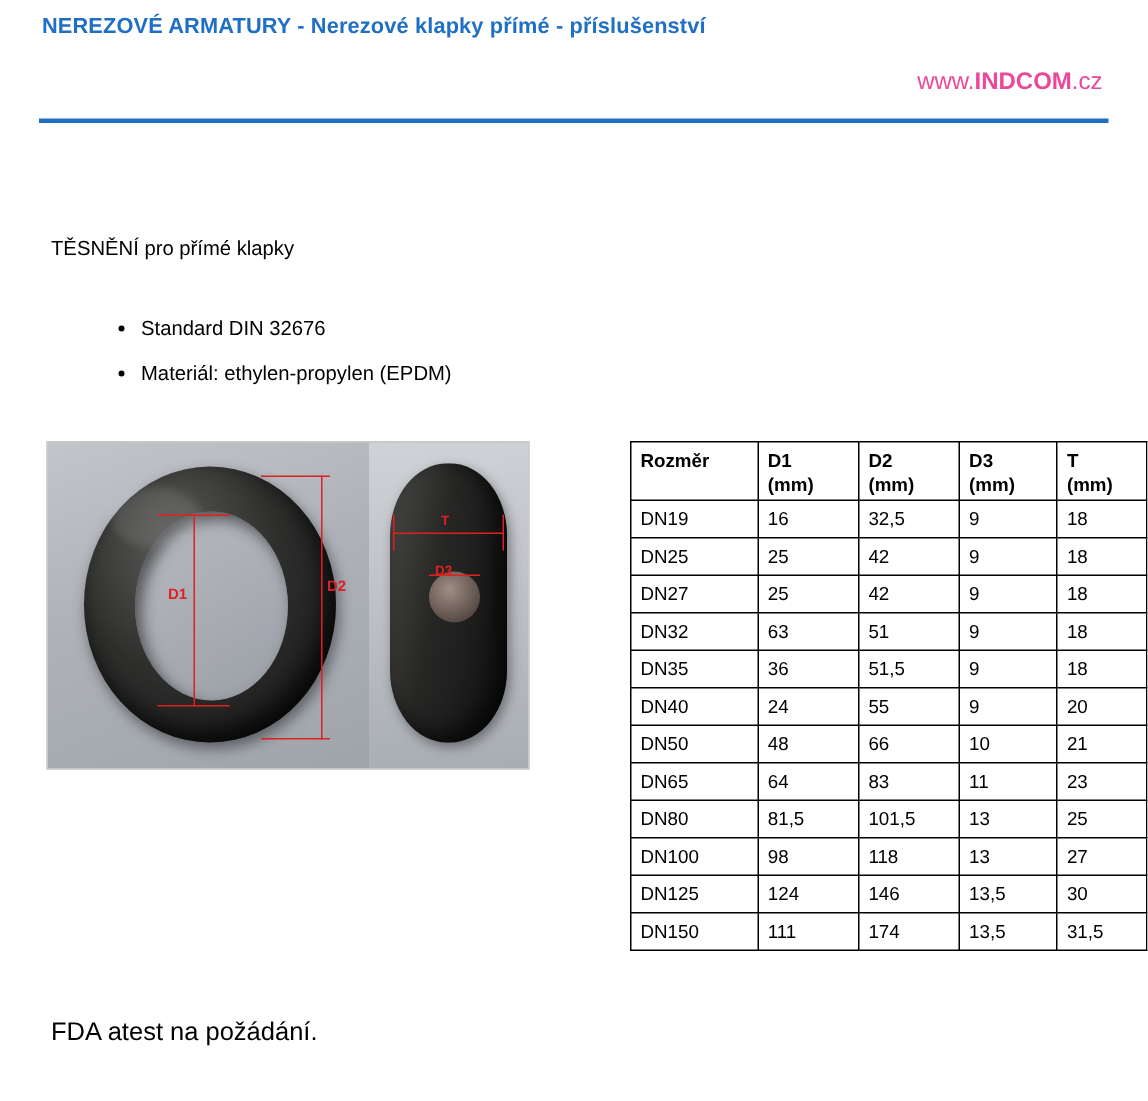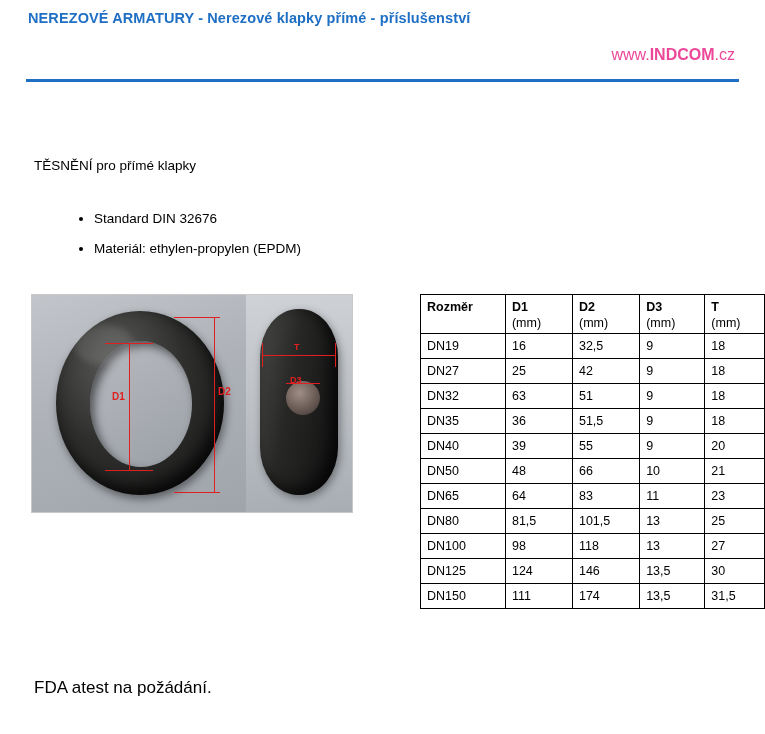--- a/index.html
+++ b/index.html
@@ -198,21 +198,21 @@
     vertical-align: middle;
     background: #ffffff;
   }
   .dim-table th {
     font-weight: bold;
     vertical-align: top;
     padding-top: 4px;
   }
   .dim-table th .unit {
     display: block;
-    font-weight: normal;
+    font-weight: bold;
   }
   .dim-table .col-rozmer { width: 74px; }
   .dim-table .col-d1 { width: 56px; }
   .dim-table .col-d2 { width: 56px; }
   .dim-table .col-d3 { width: 54px; }
   .dim-table .col-t  { width: 48px; }
 </style>
 </head>
 <body>
 
@@ -291,20 +291,27 @@
   </thead>
   <tbody>
     <tr>
       <td>DN19</td>
       <td>16</td>
       <td>32,5</td>
       <td>9</td>
       <td>18</td>
     </tr>
     <tr>
+      <td>DN25</td>
+      <td>25</td>
+      <td>42</td>
+      <td>9</td>
+      <td>18</td>
+    </tr>
+    <tr>
       <td>DN27</td>
       <td>25</td>
       <td>42</td>
       <td>9</td>
       <td>18</td>
     </tr>
     <tr>
       <td>DN32</td>
       <td>63</td>
       <td>51</td>
@@ -313,21 +320,21 @@
     </tr>
     <tr>
       <td>DN35</td>
       <td>36</td>
       <td>51,5</td>
       <td>9</td>
       <td>18</td>
     </tr>
     <tr>
       <td>DN40</td>
-      <td>39</td>
+      <td>24</td>
       <td>55</td>
       <td>9</td>
       <td>20</td>
     </tr>
     <tr>
       <td>DN50</td>
       <td>48</td>
       <td>66</td>
       <td>10</td>
       <td>21</td>

